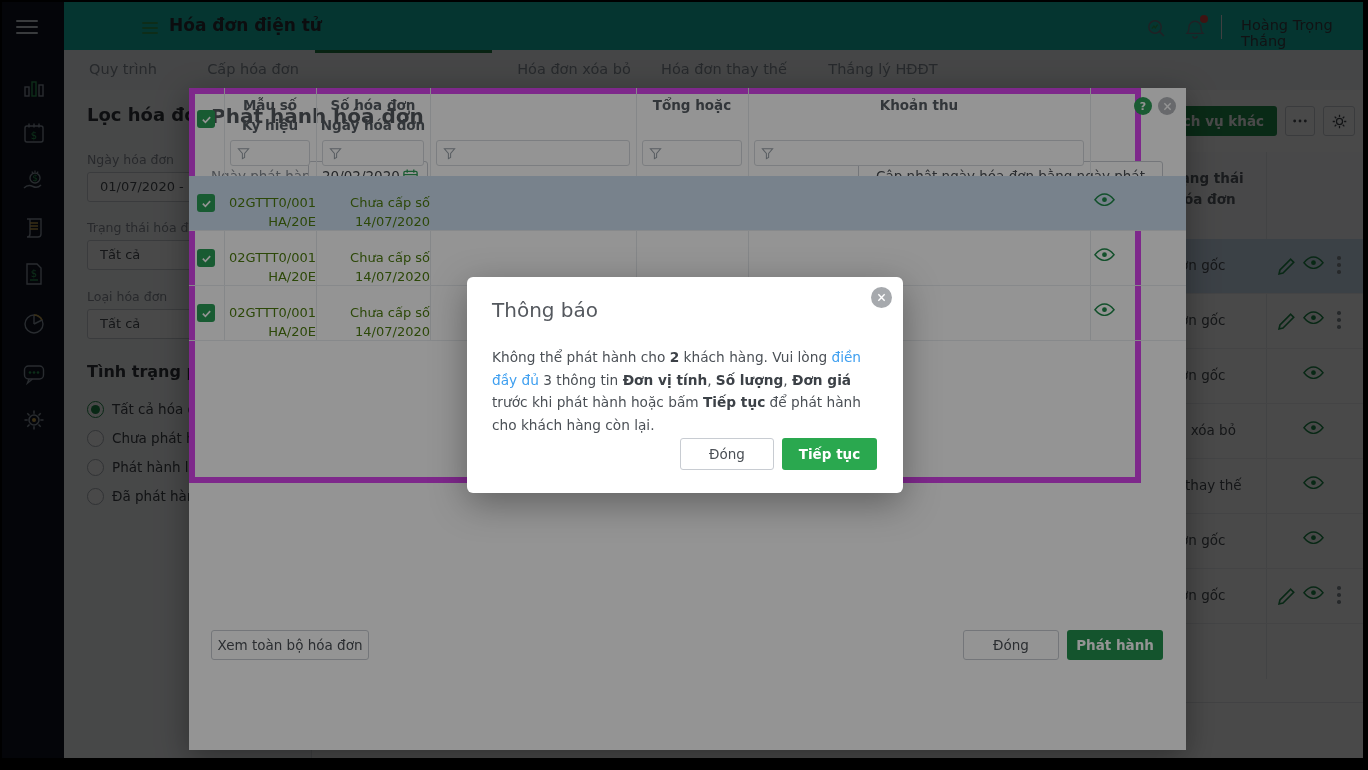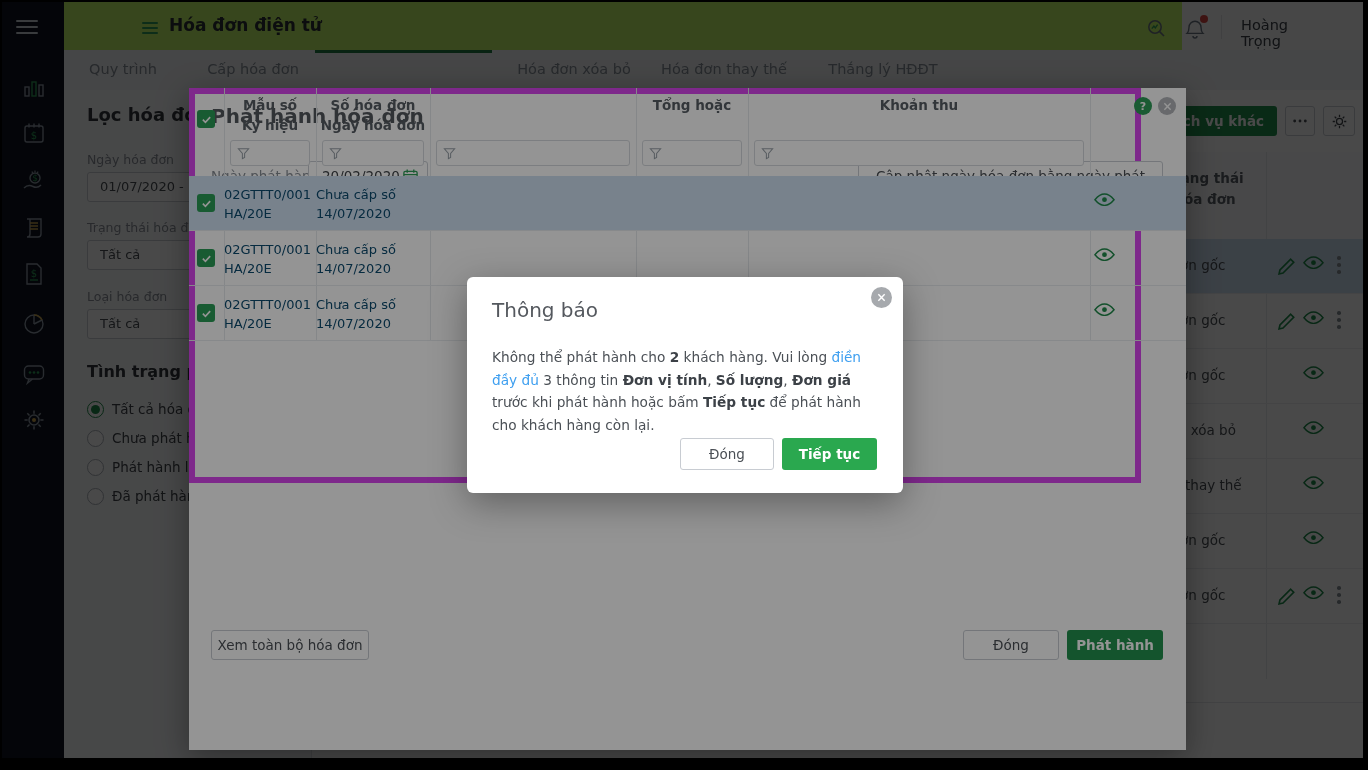--- a/index.html
+++ b/index.html
@@ -11,21 +11,21 @@
   
   #app{position:absolute;inset:2px 5px 12px 2px;background:#f4f5f7;z-index:0;overflow:hidden}
   #overlay1{position:absolute;inset:0;background:rgba(0,0,0,.50);z-index:10}
   #modal{z-index:20}
   #overlay2{position:absolute;inset:0;background:rgba(0,0,0,.42);z-index:30}
   #dialog{z-index:40}
   .frame{position:absolute;background:#000;z-index:50}
 
   
   #sidebar{left:0;top:0;width:62px;height:756px;background:#0e1520}
-  #topbar{left:62px;top:0;width:1118px;height:48px;background:#bef264;border-bottom:1px solid #e6e9ec}
+  #topbar{left:62px;top:0;width:1299px;height:48px;background:#14b8a6;border-bottom:1px solid #e6e9ec}
   #tabstrip{left:62px;top:48px;width:1299px;height:40px;background:#f0f2f4;border-bottom:1px solid #dde1e5}
   #filterpanel{left:62px;top:88px;width:247px;height:668px;background:#f7f8fa;border-right:1px solid #e1e4e8}
   #tablearea{left:310px;top:88px;width:1051px;height:668px;background:#fff}
 
   .burger span{display:block;height:2px;border-radius:1px;margin-top:4px}
   #sb-burger{left:14px;top:14px;width:22px}
   #sb-burger span{background:#c6ccd5}
   #tb-burger{left:78px;top:17px;width:16px}
   #tb-burger span{background:#2e9e58;margin-top:3px}
 
@@ -92,21 +92,21 @@
                font-size:13.5px;color:#4a4f55;text-align:center;line-height:28px;box-sizing:border-box}
 
   #m-table{left:22px;top:119px;width:952px;height:395px;border:6px solid #d946ef;box-sizing:border-box}
   .mt-v{position:absolute;top:0;width:1px;height:253px;background:#e6e9ec}
   .mt-hline{position:absolute;left:0;top:88px;width:100%;height:1px;background:#dfe2e6}
   .mt-collbl{position:absolute;top:7px;text-align:center;font-size:13.5px;line-height:20px;color:#575d64;font-weight:600}
   .mt-filter{position:absolute;top:52px;height:26px;border:1px solid #d6dade;border-radius:3px;background:#fff;box-sizing:border-box}
   .mt-filter svg{position:absolute;left:6px;top:6px}
   .mt-row{position:absolute;left:0;width:100%;height:55px;border-bottom:1px solid #e9ecef;box-sizing:border-box}
   .mt-row.sel{background:#cfe0f2}
-  .cell2{position:absolute;top:9px;text-align:left;font-size:13px;line-height:19px;color:#0c4a6e}
+  .cell2{position:absolute;top:17px;text-align:right;font-size:13px;line-height:19px;color:#4d7c0f}
   .cb{position:absolute;width:18px;height:18px;background:#2a9d56;border-radius:3px;display:flex;align-items:center;justify-content:center}
   .mt-eye{position:absolute;left:905px;top:17px;width:21px;height:21px;color:#1f8a4a}
 
   .m-btn{position:absolute;height:30px;border:1px solid #c8ccd2;border-radius:3px;background:#fff;box-sizing:border-box;
          font-size:13.5px;color:#4a4f55;text-align:center;line-height:28px}
   #m-viewall{left:22px;top:542px;width:158px}
   #m-close-btn{left:774px;top:542px;width:96px}
   #m-issue{left:878px;top:542px;width:96px;border:none;line-height:30px;text-align:center;position:absolute;height:30px;
            border-radius:3px;font-size:13.5px}
 

